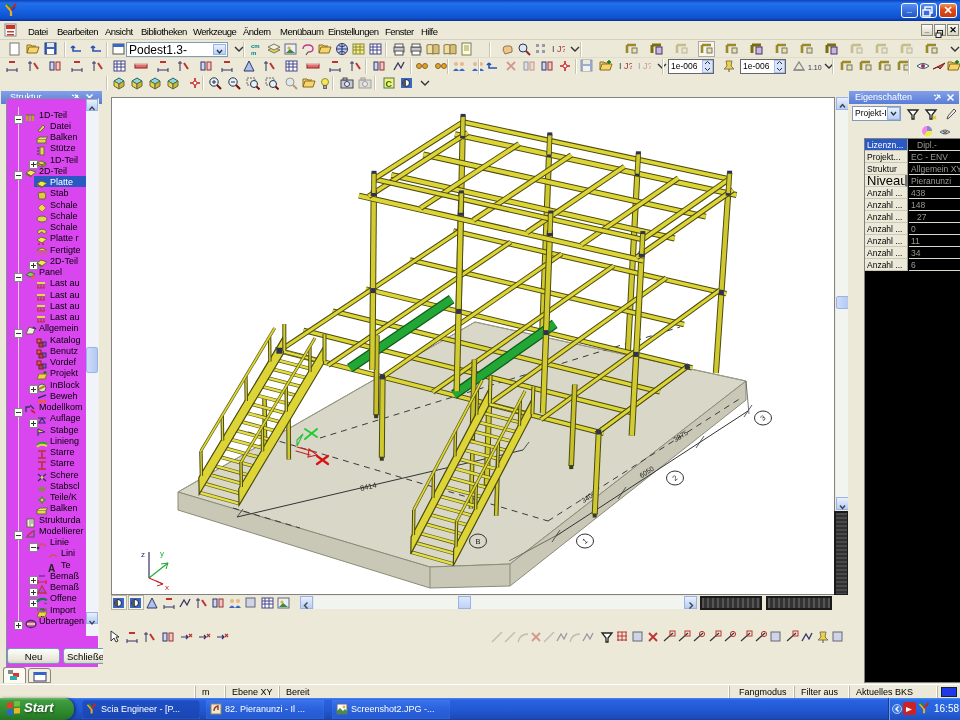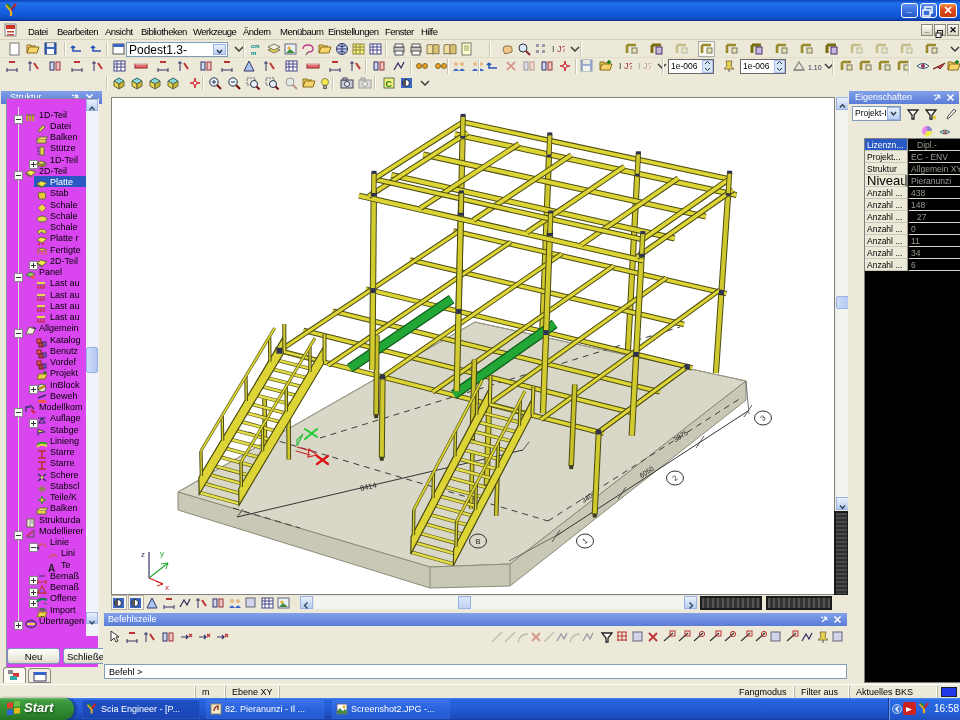--- a/index.html
+++ b/index.html
@@ -1488,27 +1488,20 @@
         <span class="abs" style="left:44px;top:84px;width:62px;height:12px;border-bottom:1px solid #d8d8cc;font-size:8.5px;line-height:12px;padding-left:2px;color:#9a9a93;overflow:hidden">0</span>
         <span class="abs" style="left:0;top:96px;width:43px;height:12px;background:#ece9d8;color:#000;border-right:1px solid #9a9a8a;border-bottom:1px solid #c8c8ba;font-size:8.5px;line-height:12px;padding-left:2px;overflow:hidden">Anzahl ...</span>
         <span class="abs" style="left:44px;top:96px;width:62px;height:12px;border-bottom:1px solid #d8d8cc;font-size:8.5px;line-height:12px;padding-left:2px;color:#9a9a93;overflow:hidden">11</span>
         <span class="abs" style="left:0;top:108px;width:43px;height:12px;background:#ece9d8;color:#000;border-right:1px solid #9a9a8a;border-bottom:1px solid #c8c8ba;font-size:8.5px;line-height:12px;padding-left:2px;overflow:hidden">Anzahl ...</span>
         <span class="abs" style="left:44px;top:108px;width:62px;height:12px;border-bottom:1px solid #d8d8cc;font-size:8.5px;line-height:12px;padding-left:2px;color:#9a9a93;overflow:hidden">34</span>
         <span class="abs" style="left:0;top:120px;width:43px;height:12px;background:#ece9d8;color:#000;border-right:1px solid #9a9a8a;border-bottom:1px solid #c8c8ba;font-size:8.5px;line-height:12px;padding-left:2px;overflow:hidden">Anzahl ...</span>
         <span class="abs" style="left:44px;top:120px;width:62px;height:12px;border-bottom:1px solid #d8d8cc;font-size:8.5px;line-height:12px;padding-left:2px;color:#9a9a93;overflow:hidden">6</span>
       </div>
     </div>
 <div class="abs" style="left:103px;top:612px;width:745px;height:70px;background:#ece9d8">
-      <div class="abs" style="left:1px;top:1px;width:743px;height:13px;background:linear-gradient(180deg,#82a0e8,#5a7cd8);color:#fff;font-size:9px;line-height:13px;padding-left:4px">Befehlszeile
-<svg class="abs" style="right:18px;top:2px" width="9" height="9">
-          <path d="M2 7 L7 2 M4 1.5 L7.5 5 M3 3 L1 2" stroke="#fff" stroke-width="1.3" fill="none"></path>
-        </svg>
-<svg class="abs" style="right:5px;top:2px" width="9" height="9">
-          <path d="M1.5 1.5 L7.5 7.5 M7.5 1.5 L1.5 7.5" stroke="#fff" stroke-width="1.5"></path>
-        </svg></div>
       <span class="ic" style="left:4px;top:18px">
         <svg width="14" height="14" viewBox="0 0 14 14">
           <path d="M4 1 L4 11 L7 8 L9 12 L11 11 L9 7 L12 7 Z" fill="#fff" stroke="#333"></path>
         </svg>
       </span>
       <span class="ic" style="left:22px;top:18px">
         <svg width="14" height="14" viewBox="0 0 14 14">
           <path d="M2 11 H12 M2 9 V13 M12 9 V13" stroke="#336"></path>
           <path d="M4 3 L10 3" stroke="#b33" stroke-width="2"></path>
         </svg>
@@ -1665,26 +1658,26 @@
         <svg width="14" height="14" viewBox="0 0 14 14">
           <path d="M4 2 L10 2 L9 7 L12 10 L2 10 L5 7 Z" fill="#e8d44a" stroke="#875"></path>
           <path d="M7 10 V13" stroke="#555"></path>
         </svg>
       </span>
       <span class="ic" style="left:728.0px;top:18px">
         <svg width="14" height="14" viewBox="0 0 14 14">
           <rect x="2" y="2" width="9" height="9" fill="#d0d4e8" stroke="#667"></rect>
         </svg>
       </span>
-      <span class="abs" style="left:1px;top:52px;width:743px;height:15px;background:#fff;border:1px solid #7f9db9;font-size:9px;line-height:14px;padding-left:4px">Befehl &gt;</span>
     </div>
 <div class="abs" style="left:0;top:684px;width:960px;height:14px;background:#ece9d8;border-top:1px solid #fff;font-size:9px">
       <span class="abs" style="left:0px;top:1px;width:196px;height:12px;border-right:1px solid #b8b4a4;box-shadow:inset -1px 0 0 #fff;padding-left:6px;line-height:12px;overflow:hidden"></span>
       <span class="abs" style="left:196px;top:1px;width:30px;height:12px;border-right:1px solid #b8b4a4;box-shadow:inset -1px 0 0 #fff;padding-left:6px;line-height:12px;overflow:hidden">m</span>
       <span class="abs" style="left:226px;top:1px;width:54px;height:12px;border-right:1px solid #b8b4a4;box-shadow:inset -1px 0 0 #fff;padding-left:6px;line-height:12px;overflow:hidden">Ebene XY</span>
+      <span class="abs" style="left:280px;top:1px;width:450px;height:12px;border-right:1px solid #b8b4a4;box-shadow:inset -1px 0 0 #fff;padding-left:6px;line-height:12px;overflow:hidden">Bereit</span>
       <span class="abs" style="left:733px;top:1px;width:62px;height:12px;border-right:1px solid #b8b4a4;box-shadow:inset -1px 0 0 #fff;padding-left:6px;line-height:12px;overflow:hidden">Fangmodus</span>
       <span class="abs" style="left:795px;top:1px;width:55px;height:12px;border-right:1px solid #b8b4a4;box-shadow:inset -1px 0 0 #fff;padding-left:6px;line-height:12px;overflow:hidden">Filter aus</span>
       <span class="abs" style="left:850px;top:1px;width:88px;height:12px;border-right:1px solid #b8b4a4;box-shadow:inset -1px 0 0 #fff;padding-left:6px;line-height:12px;overflow:hidden">Aktuelles BKS</span>
       <span class="abs" style="left:941px;top:2px;width:16px;height:10px;background:#2038e8;border:1px solid #123"></span>
     </div>
 <div class="abs" style="left:0;top:698px;width:960px;height:22px;background:linear-gradient(180deg,#4a86f2 0%,#2963e2 9%,#2258d2 55%,#1c4ab8 92%,#17409f 100%)">
       <span class="abs" style="left:0;top:0;width:74px;height:22px;background:linear-gradient(180deg,#6cbf6c 0%,#3f9c3f 12%,#2f8a2f 60%,#247524 100%);border-radius:0 10px 10px 0;box-shadow:2px 0 3px rgba(0,0,0,0.4)">
 <svg class="abs" style="left:6px;top:3px" width="16" height="16" viewBox="0 0 16 16">
           <rect x="1" y="2" width="6" height="5.5" fill="#e33e2b" transform="skewY(-6)"></rect>
           <rect x="8" y="1.2" width="6" height="5.5" fill="#6fbf44" transform="skewY(-6)"></rect>

